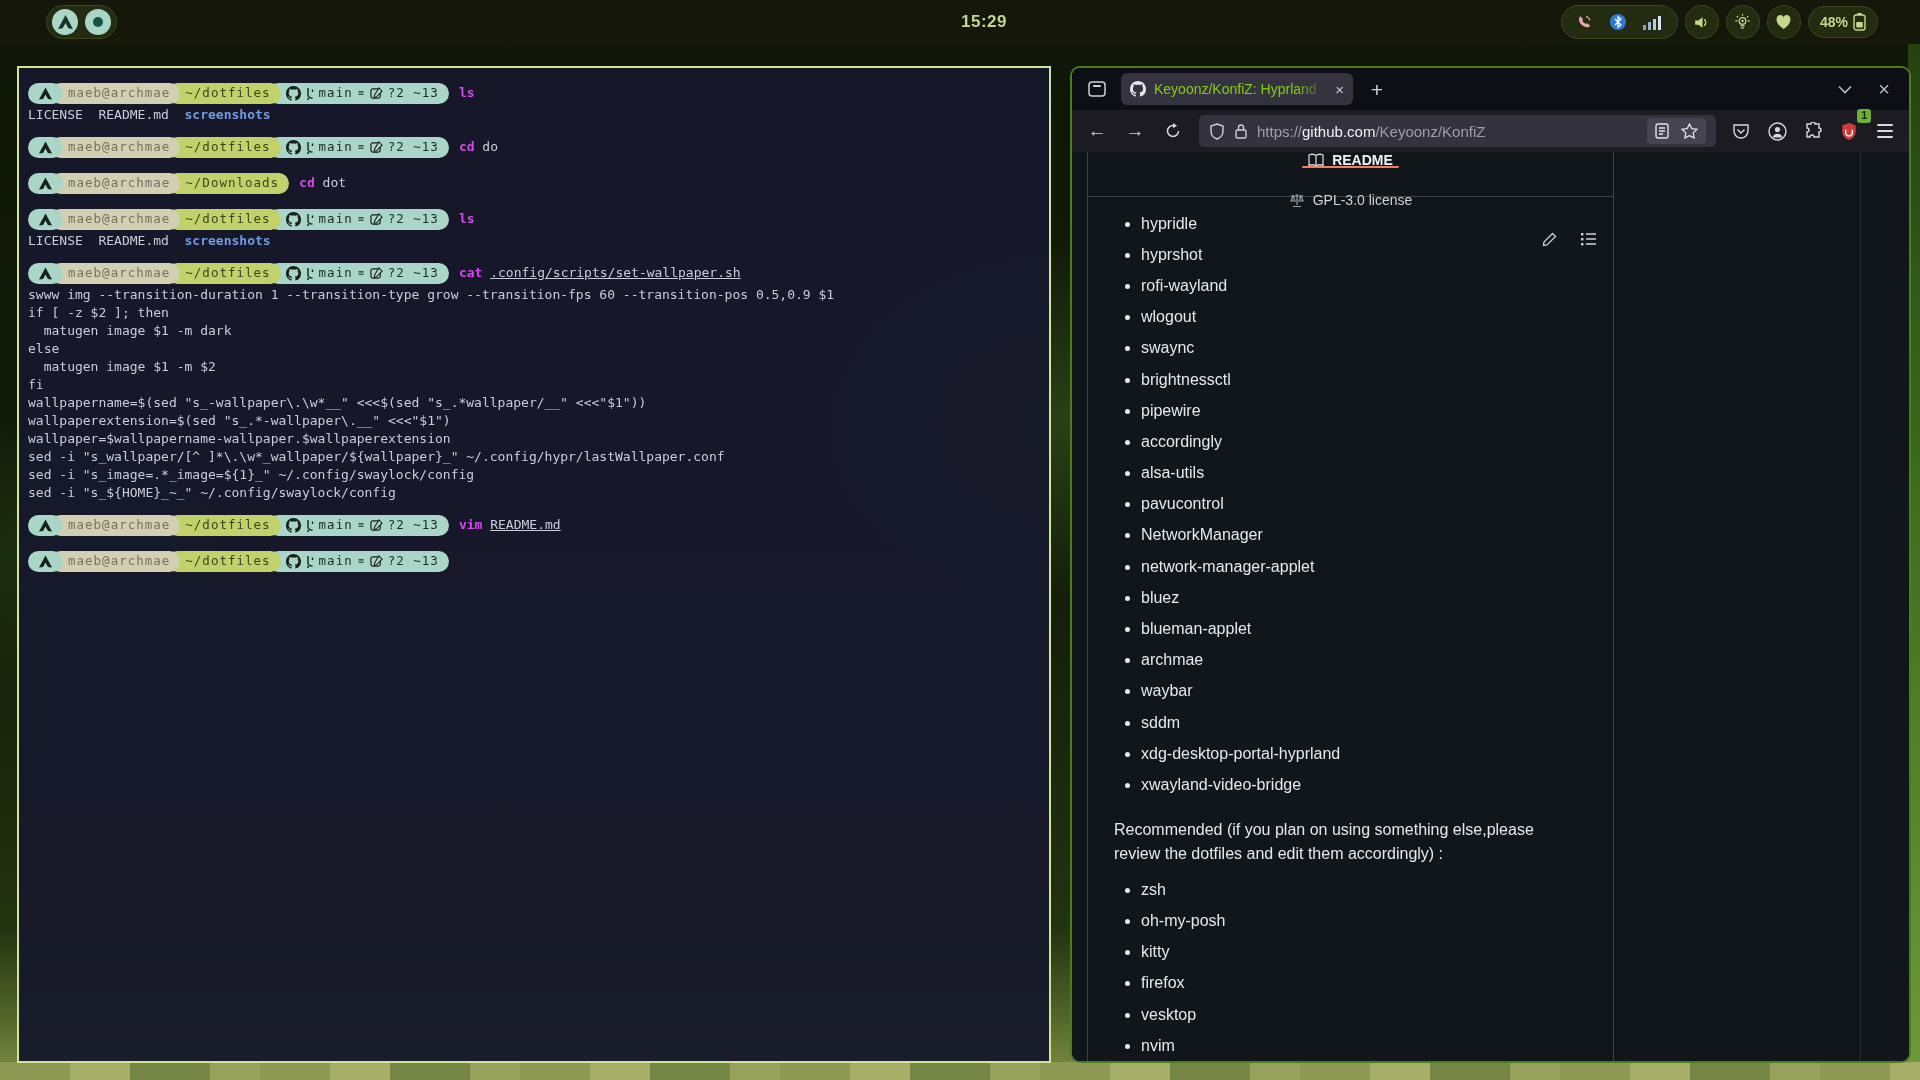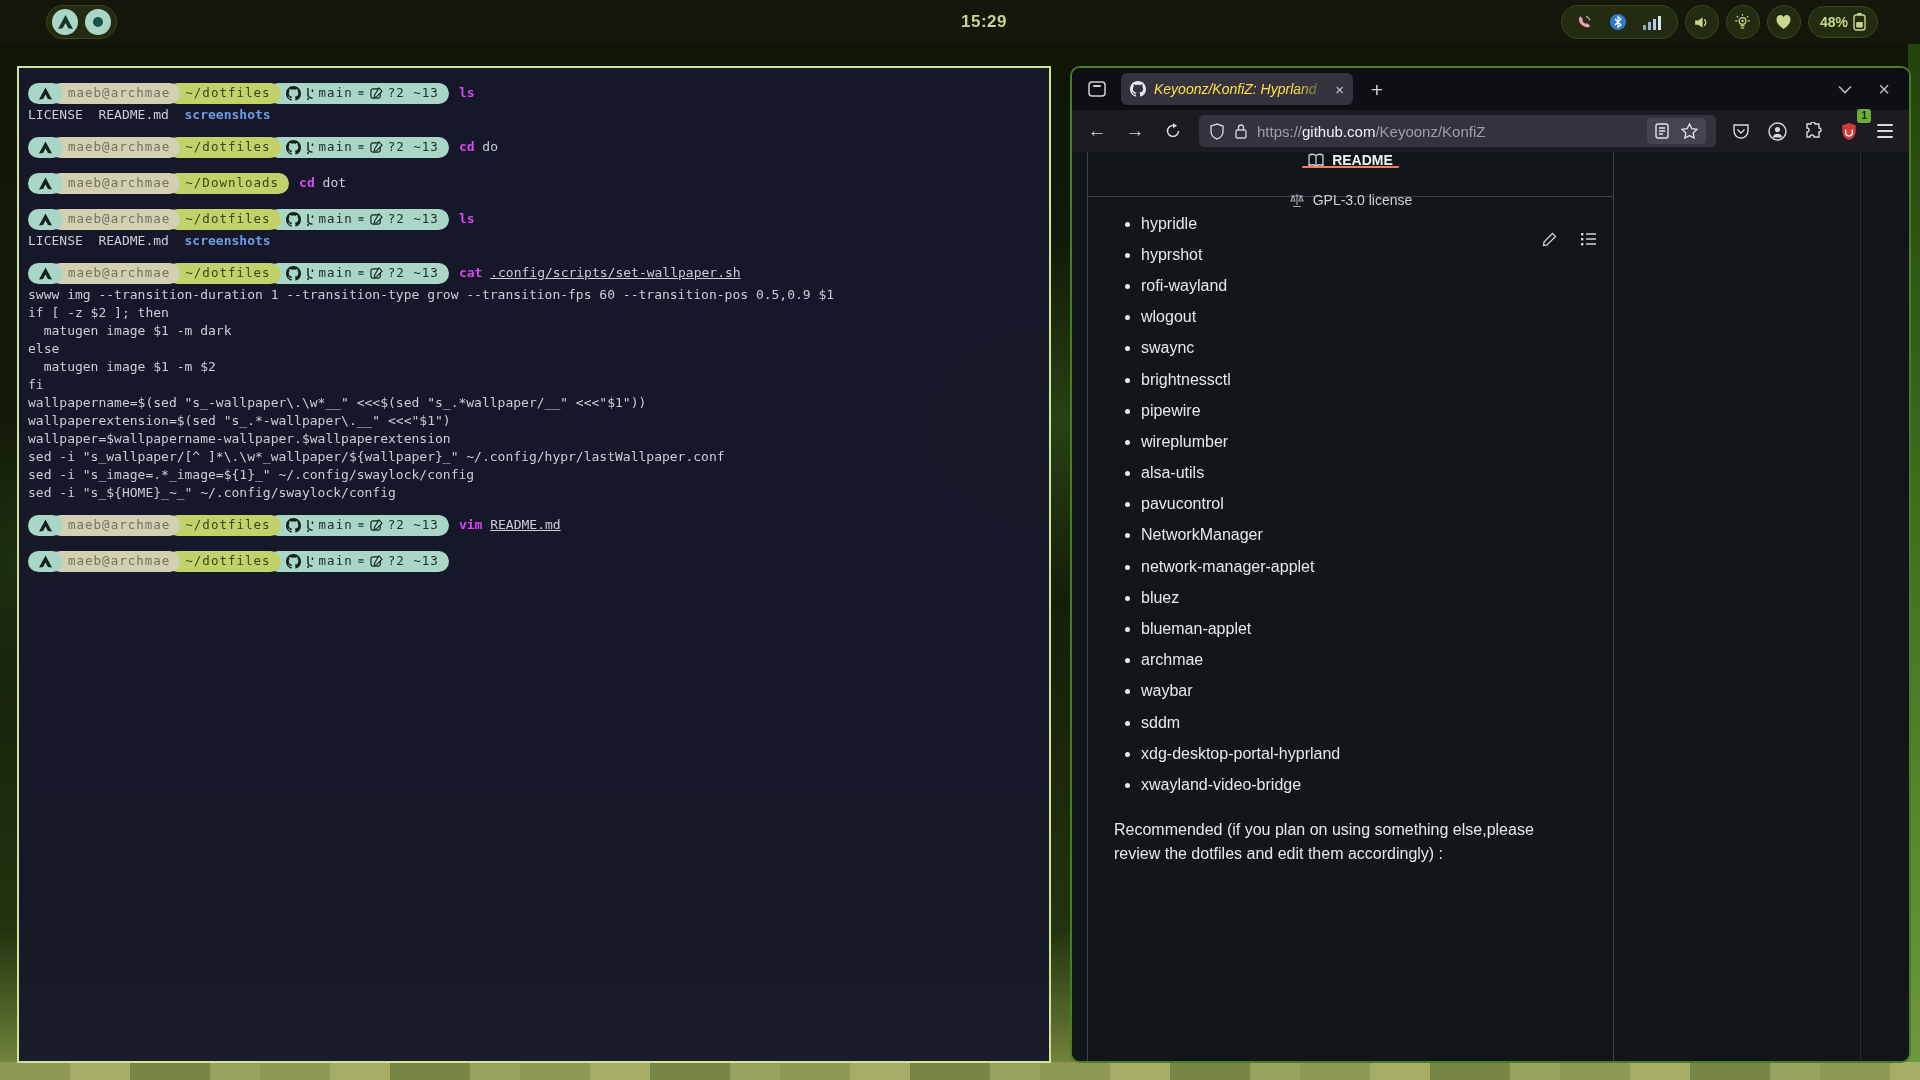--- a/index.html
+++ b/index.html
@@ -60,23 +60,23 @@
 
   
   .fx{position:absolute;left:1070px;top:66px;width:841px;height:997px;box-sizing:border-box;
     background:#1c1b22;border:2px solid #4b7d1f;border-radius:10px;overflow:hidden;
     display:flex;flex-direction:column;}
   .fx-tabbar{height:42px;background:#0e0e15;display:flex;align-items:center;padding:0 10px;gap:9px;flex:none;}
   .fx-iconbtn{width:30px;height:30px;border-radius:5px;display:flex;align-items:center;justify-content:center;
     color:#cfcfd6;flex:none;}
   .fx-tab{height:32px;width:232px;background:#34333e;border-radius:6px;display:flex;align-items:center;
     gap:8px;padding:0 9px;box-sizing:border-box;flex:none;}
-  .fx-tab-title{color:#fde047;font-size:14px;flex:1;white-space:nowrap;overflow:hidden;
+  .fx-tab-title{color:#84cc16;font-size:14px;flex:1;white-space:nowrap;overflow:hidden;
     -webkit-mask-image:linear-gradient(90deg,#000 82%,transparent);
-    mask-image:linear-gradient(90deg,#000 82%,transparent);font-style:italic;}
+    mask-image:linear-gradient(90deg,#000 82%,transparent);}
   .fx-close-x{color:#c9c9cf;font-size:15px;line-height:1;}
   .fx-plus{color:#cfcfd6;font-size:21px;line-height:1;}
   .fx-spacer{flex:1;}
   .fx-win-x{color:#b9b9bf;font-size:20px;line-height:1;}
   .fx-navbar{height:42px;background:#1c1b22;display:flex;align-items:center;padding:0 9px;gap:6px;flex:none;}
   .nav-arrow{color:#d6d6dc;font-size:19px;width:32px;height:32px;display:flex;align-items:center;justify-content:center;}
   .urlbar{flex:1;height:32px;background:#33323d;border-radius:5px;display:flex;align-items:center;
     padding:0 10px;gap:9px;font-size:15px;margin:0 4px;}
   .url-dim{color:#9e9ea8;}
   .url-host{color:#f2f2f5;}
@@ -389,32 +389,40 @@
         </div>
         <div class="gh-body">
           <ul>
               <li>hypridle</li>
               <li>hyprshot</li>
               <li>rofi-wayland</li>
               <li>wlogout</li>
               <li>swaync</li>
               <li>brightnessctl</li>
               <li>pipewire</li>
-              <li>wireplumber</li>
+              <li>accordingly</li>
               <li>alsa-utils</li>
               <li>pavucontrol</li>
               <li>NetworkManager</li>
               <li>network-manager-applet</li>
               <li>bluez</li>
               <li>blueman-applet</li>
               <li>archmae</li>
               <li>waybar</li>
               <li>sddm</li>
               <li>xdg-desktop-portal-hyprland</li>
               <li>xwayland-video-bridge</li>
             </ul>
           <p class="gh-note">Recommended (if you plan on using something else,please review the dotfiles and edit them accordingly) :</p>
+          <ul>
+              <li>zsh</li>
+              <li>oh-my-posh</li>
+              <li>kitty</li>
+              <li>firefox</li>
+              <li>vesktop</li>
+              <li>nvim</li>
+            </ul>
 
         </div>
       </div>
     </div>
   </div>
 </div>
 
 </body></html>

